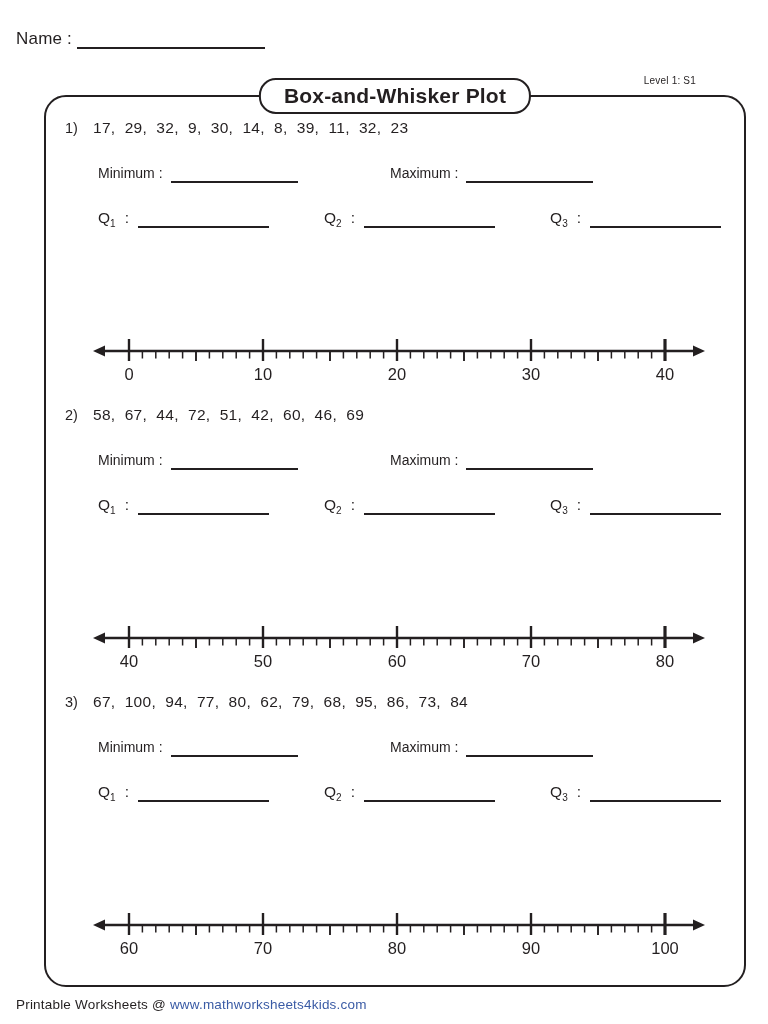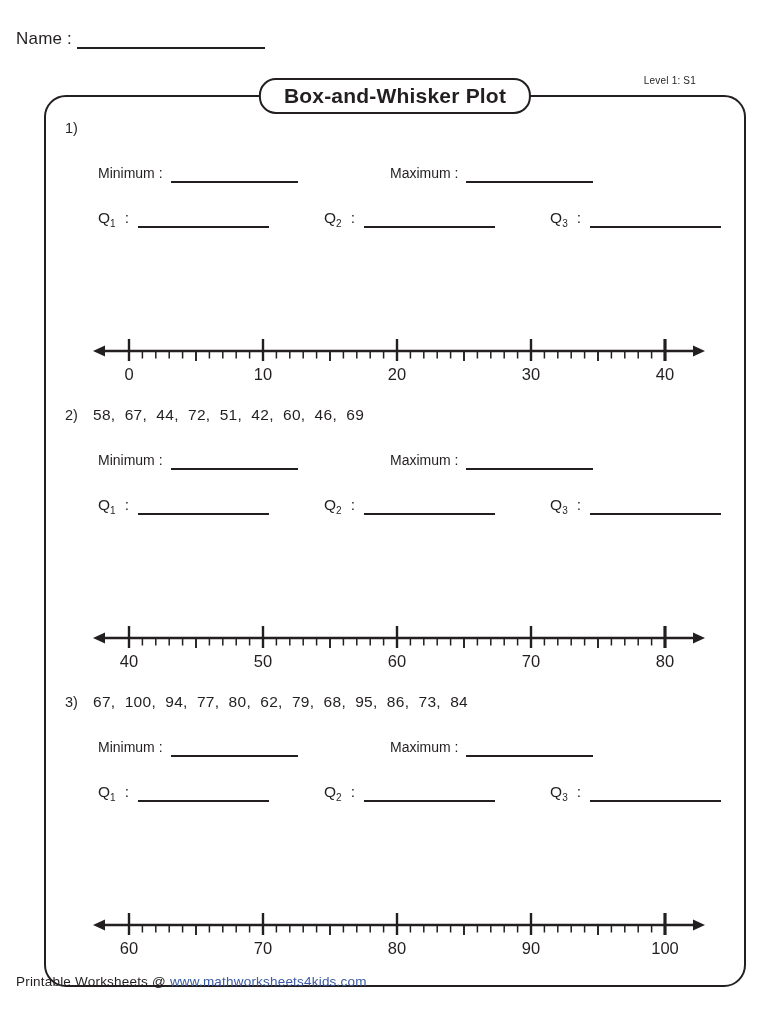--- a/index.html
+++ b/index.html
@@ -90,41 +90,42 @@
 
   .numberline {
     display: block;
     margin-left: 28px;
     width: 612px;
     height: 46px;
     margin-bottom: 24px;
   }
 
   
-  .footer { position: absolute; left: 16px; top: 974px; font-size: 13.5px; letter-spacing: 0.2px; }
+  .footer { position: absolute; left: 16px; top: 997px; font-size: 13.5px; letter-spacing: 0.2px; }
   .footer-link { color: #3a5ba5; text-decoration: none; }
 </style>
 </head>
 <body>
 
 <div class="sheet">
 
   <div class="name-row">
     <span class="lbl">Name :</span><span class="blank name-blank"></span>
   </div>
 
   <div class="container">
     <div class="title-pill">Box-and-Whisker Plot</div>
     <div class="level">Level 1: S1</div>
 
     <div class="content">
 
       <section class="problem">
         <div class="data-row">
           <span class="pnum">1)</span>
+          <span class="pdata">17,  29,  32,  9,  30,  14,  8,  39,  11,  32,  23</span>
         </div>
         <div class="minmax-row">
           <div class="field-min">
             <span>Minimum :</span><span class="blank mm-blank"></span>
           </div>
           <div>
             <span>Maximum :</span><span class="blank mm-blank"></span>
           </div>
         </div>
         <div class="q-row">

